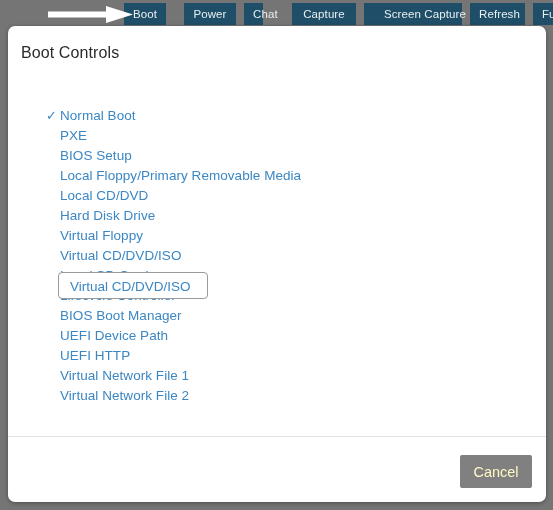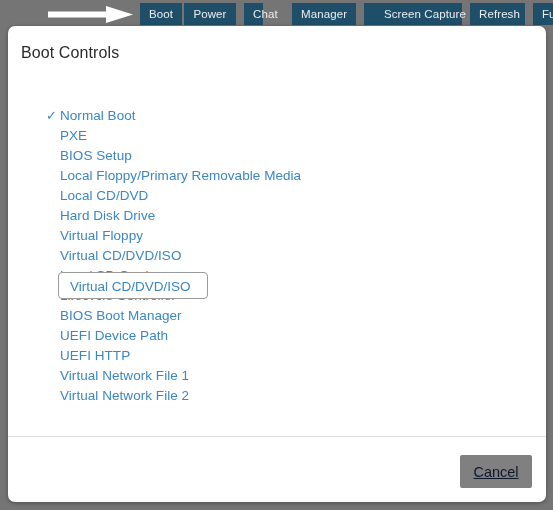--- a/index.html
+++ b/index.html
@@ -151,38 +151,37 @@
     height: 1px;
     background: #e2e2e2;
   }
   #cancel-button {
     position: absolute;
     left: 452px;
     top: 429px;
     width: 72px;
     height: 33px;
     background: #808080;
-    color: #0f172a;
+    color: #fef9c3;
     border: none;
     border-radius: 2px;
     font-size: 14.5px;
     font-family: "Liberation Sans", sans-serif;
     cursor: pointer;
     padding: 0;
-    text-decoration: underline;
   }
 </style>
 </head>
 <body>
 
 <div id="toolbar">
-    <div class="tb-btn" style="left: 140px; width: 42px;">Boot</div>
+    <div class="tb-btn" style="left: 124px; width: 42px;">Boot</div>
     <div class="tb-btn" style="left: 184px; width: 52px;">Power</div>
     <div class="tb-btn" style="left: 244px; width: 19px;">Chat</div>
-    <div class="tb-btn" style="left: 292px; width: 64px;">Manager</div>
+    <div class="tb-btn" style="left: 292px; width: 64px;">Capture</div>
     <div class="tb-btn" style="left: 364px; width: 98px; padding-left: 20px;">Screen Capture</div>
     <div class="tb-btn" style="left: 470px; width: 55px;">Refresh</div>
     <div class="tb-btn" style="left: 533px; width: 20px; text-align: right;">Fu</div>
   </div>
 
 <div id="arrow">
   <svg width="85" height="17" viewBox="0 0 85 17">
     <rect x="0" y="5.5" width="62" height="6" fill="#ffffff"></rect>
     <polygon points="58,0 85,8.5 58,17" fill="#ffffff"></polygon>
   </svg>

